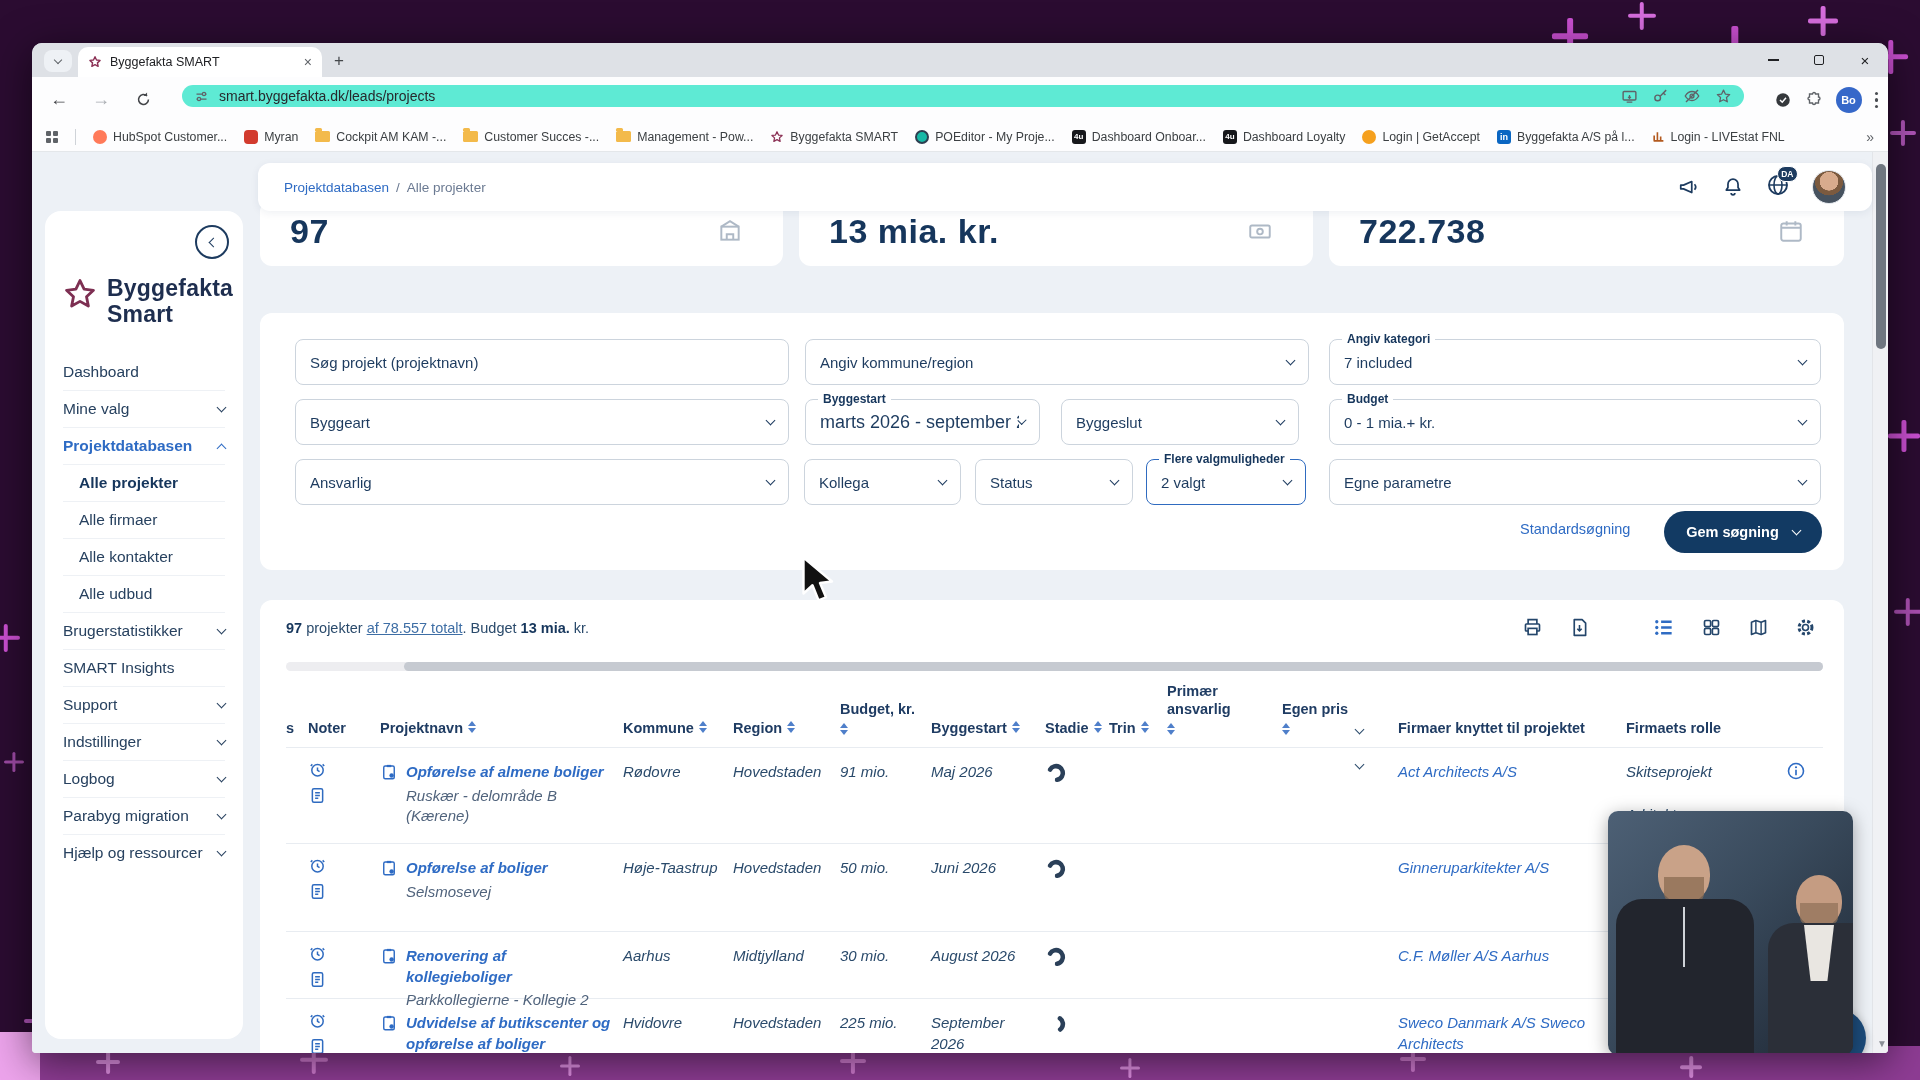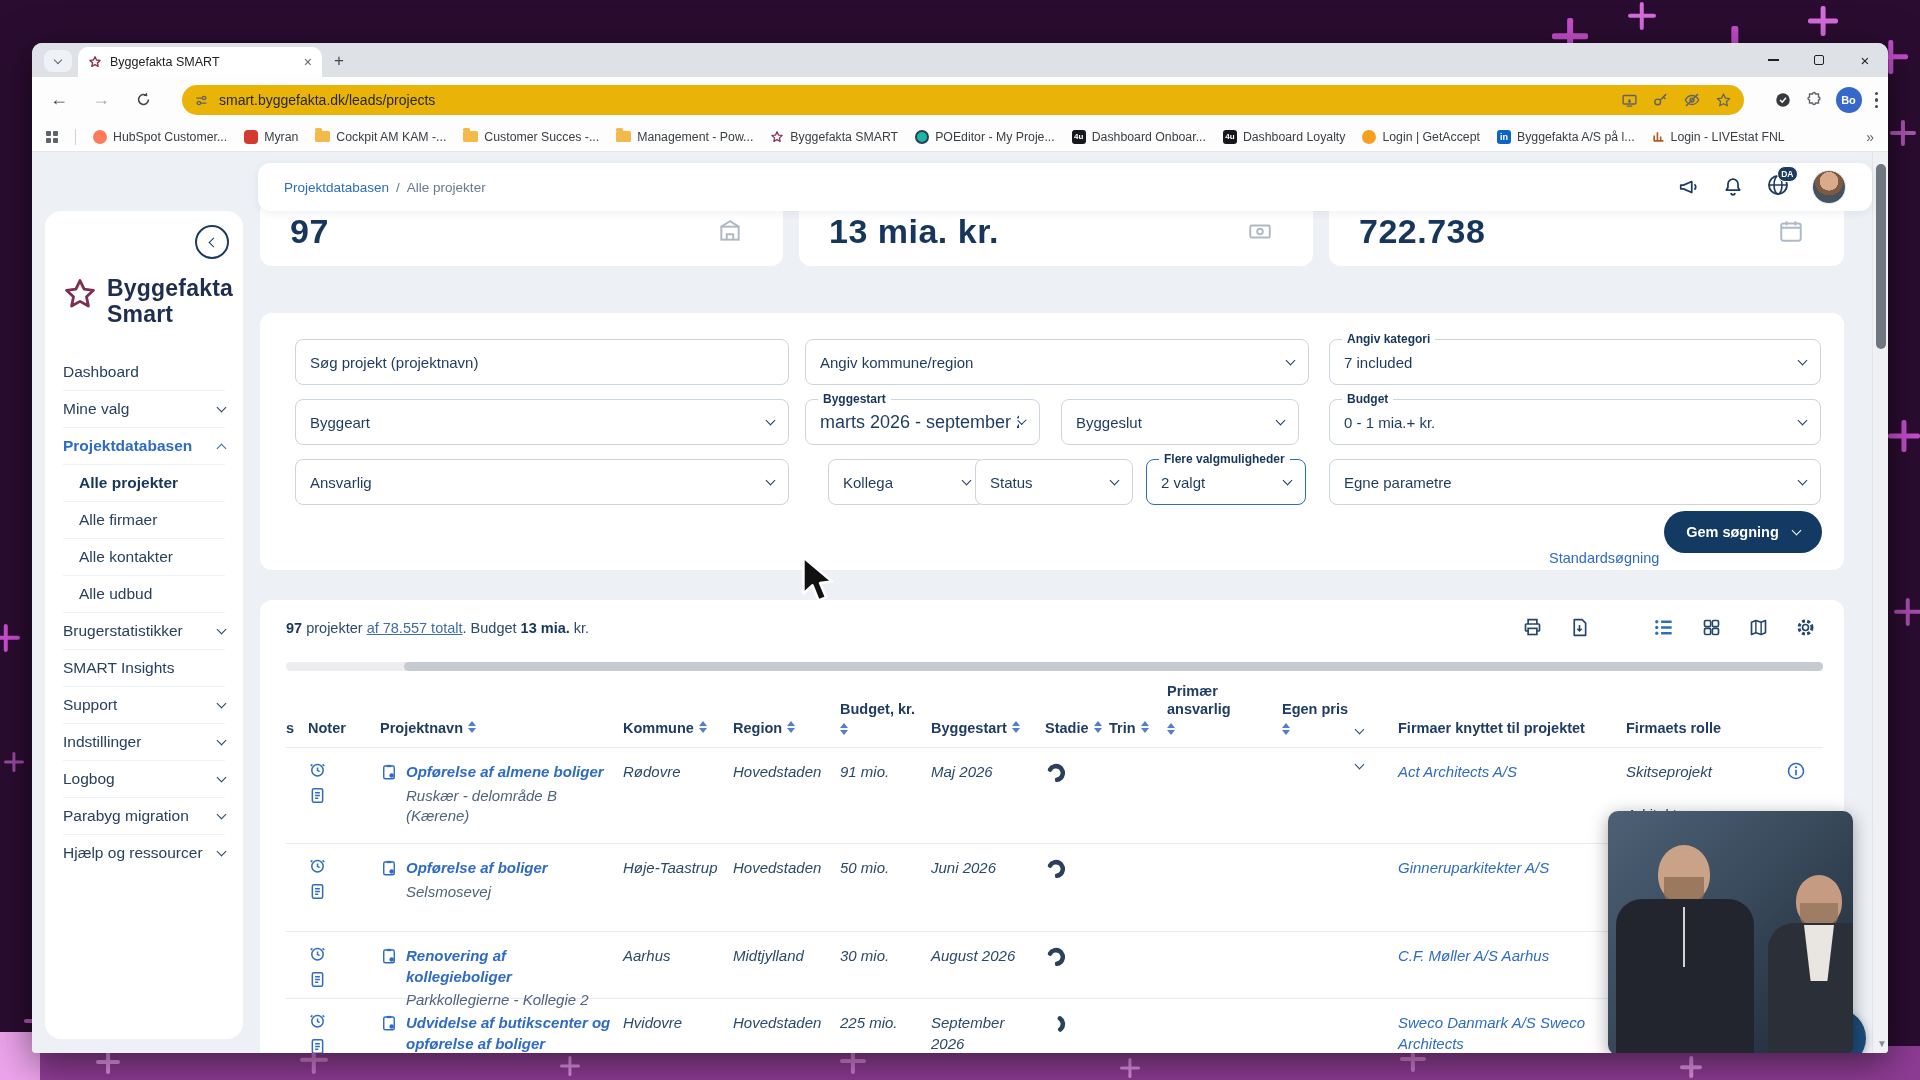--- a/index.html
+++ b/index.html
@@ -23,21 +23,21 @@
   .newtab{position:absolute;left:302px;top:8px;color:#44474b;font-size:17px;}
   .winctl{position:absolute;top:0;right:0;height:34px;display:flex;}
   .winctl div{width:46px;height:34px;display:flex;align-items:center;justify-content:center;color:#202124;}
   .ic-min{width:11px;height:1.6px;background:#202124;}
   .ic-max{width:10px;height:10px;border:1.6px solid #202124;border-radius:2px;}
   .ic-x{font-size:15px;}
 
   .toolbar{position:relative;height:45px;background:#fdfdfe;display:flex;align-items:center;}
   .navbtn{width:30px;height:30px;display:flex;align-items:center;justify-content:center;font-size:18px;color:#434549;margin-left:12px;}
   .navbtn.dis{color:#a9adb2;}
-  .omnibox{position:absolute;left:150px;top:8px;width:1562px;height:30px;background:#eab308;border-radius:15px;display:flex;align-items:center;padding:0 12px;}
+  .omnibox{position:absolute;left:150px;top:8px;width:1562px;height:22px;background:#5eead4;border-radius:15px;display:flex;align-items:center;padding:0 12px;}
   .url{font-size:14px;color:#27292d;margin-left:10px;flex:1;}
   .omni-icons{display:flex;gap:14px;align-items:center;}
   .tbicons{position:absolute;right:10px;top:8px;display:flex;gap:13px;align-items:center;height:30px;}
   .profile-chip{width:26px;height:26px;border-radius:50%;background:#3668c9;color:#fff;font-size:11px;display:flex;align-items:center;justify-content:center;font-weight:bold;}
   .kebab{display:flex;flex-direction:column;gap:3px;}
   .kebab i{width:3.5px;height:3.5px;border-radius:50%;background:#4a4d52;}
 
   .bookmarks{height:30px;background:#fdfdfe;display:flex;align-items:center;padding:0 14px;gap:17px;border-bottom:1px solid #e4e7ea;}
   .bm{display:flex;align-items:center;gap:6px;font-size:12.3px;color:#3c4043;white-space:nowrap;}
   .bm-apps{display:grid;grid-template-columns:5px 5px;grid-gap:2px;}
@@ -450,39 +450,39 @@
       <div class="field" style="left:1069px;top:86px;width:492px;">
         <span class="flabel">Budget</span>
         <span>0 - 1 mia.+ kr.</span>
           <span class="chev down"></span>
       </div>
 
       <div class="field" style="left:35px;top:146px;width:494px;">
         <span>Ansvarlig</span>
           <span class="chev down"></span>
       </div>
-      <div class="field" style="left:568px;top:146px;width:157px;">
+      <div class="field" style="left:544px;top:146px;width:157px;">
         <span>Kollega</span>
           <span class="chev down"></span>
       </div>
       <div class="field" style="left:715px;top:146px;width:158px;">
         <span>Status</span>
           <span class="chev down"></span>
       </div>
       <div class="field active" style="left:886px;top:146px;width:160px;">
         <span class="flabel">Flere valgmuligheder</span>
         <span>2 valgt</span>
           <span class="chev down"></span>
       </div>
       <div class="field" style="left:1069px;top:146px;width:492px;">
         <span>Egne parametre</span>
           <span class="chev down"></span>
       </div>
 
-      <span class="std-link" style="left:1289px;top:208px;margin-top:29px;">Standardsøgning</span>
+      <span class="std-link" style="left:1260px;top:208px;">Standardsøgning</span>
       <div class="save-btn" style="left:1404px;top:198px;width:158px;">
         <span>Gem søgning</span>
           <span class="chev down"></span>
       </div>
     </div>
 
     <div class="resultscard">
       <div class="summary">
         <b>97</b> <span>projekter</span> <a>af 78.557 totalt</a><span>. Budget</span> <b>13 mia.</b> <span>kr.</span>
       </div>

